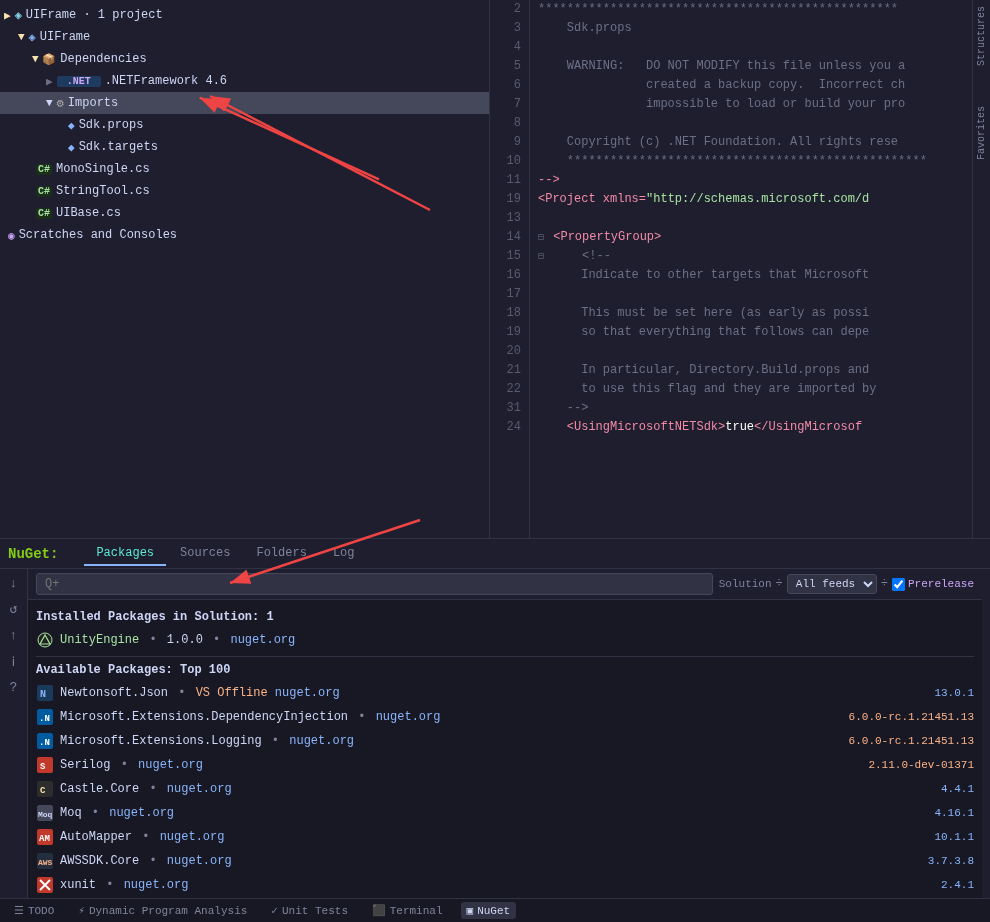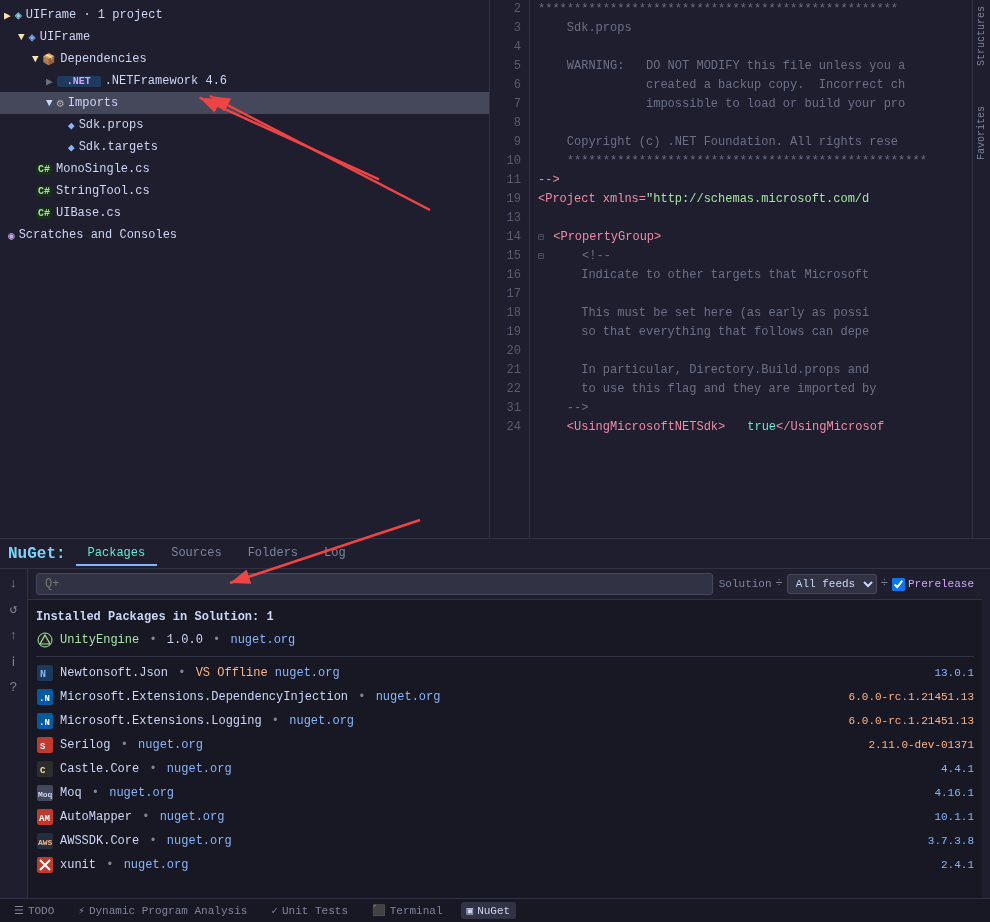--- a/index.html
+++ b/index.html
@@ -106,21 +106,21 @@
     }
 
     .code-line {
       height: 19px;
       line-height: 19px;
       font-size: 12px;
       white-space: nowrap;
       overflow: hidden;
     }
 
-    .kw { color: #5eead4; margin-left: 22px; }
+    .kw { color: #ffffff; }
     .str { color: #a6e3a1; }
     .comment { color: #6c7086; }
     .tag { color: #f38ba8; }
     .text-white { color: #cdd6f4; }
 
     
     .arrows-overlay {
       position: absolute;
       top: 0;
       left: 0;
@@ -143,24 +143,24 @@
       display: flex;
       align-items: center;
       background: #1e1e2e;
       border-bottom: 1px solid #313244;
       height: 30px;
       padding: 0 8px;
       gap: 2px;
     }
 
     .nuget-label {
-      color: #7dd3fc;
+      color: #84cc16;
       font-weight: bold;
-      margin-right: 8px;
-      font-size: 16px;
+      margin-right: 24px;
+      font-size: 14px;
     }
 
     .bottom-tab {
       padding: 4px 12px;
       cursor: pointer;
       border-radius: 3px 3px 0 0;
       font-size: 12px;
       color: #7f849c;
       border-bottom: 2px solid transparent;
     }
@@ -599,20 +599,21 @@
             <span style="color:#a6e3a1;">UnityEngine</span>
             <span class="bullet">•</span>
             <span>1.0.0</span>
             <span class="bullet">•</span>
             <span class="pkg-source-nuget">nuget.org</span>
           </span>
         </div>
 
         <div class="divider-line"></div>
 
+        <div class="section-header">Available Packages: Top 100</div>
 
         <div class="package-item">
           <div class="pkg-icon">
             <svg width="16" height="16" viewBox="0 0 16 16">
               <rect width="16" height="16" rx="2" fill="#1a3a5c"></rect>
               <text x="3" y="12" font-size="10" fill="#89b4fa" font-weight="bold">N</text>
             </svg>
           </div>
           <span class="pkg-name">
             <span>Newtonsoft.Json</span>

